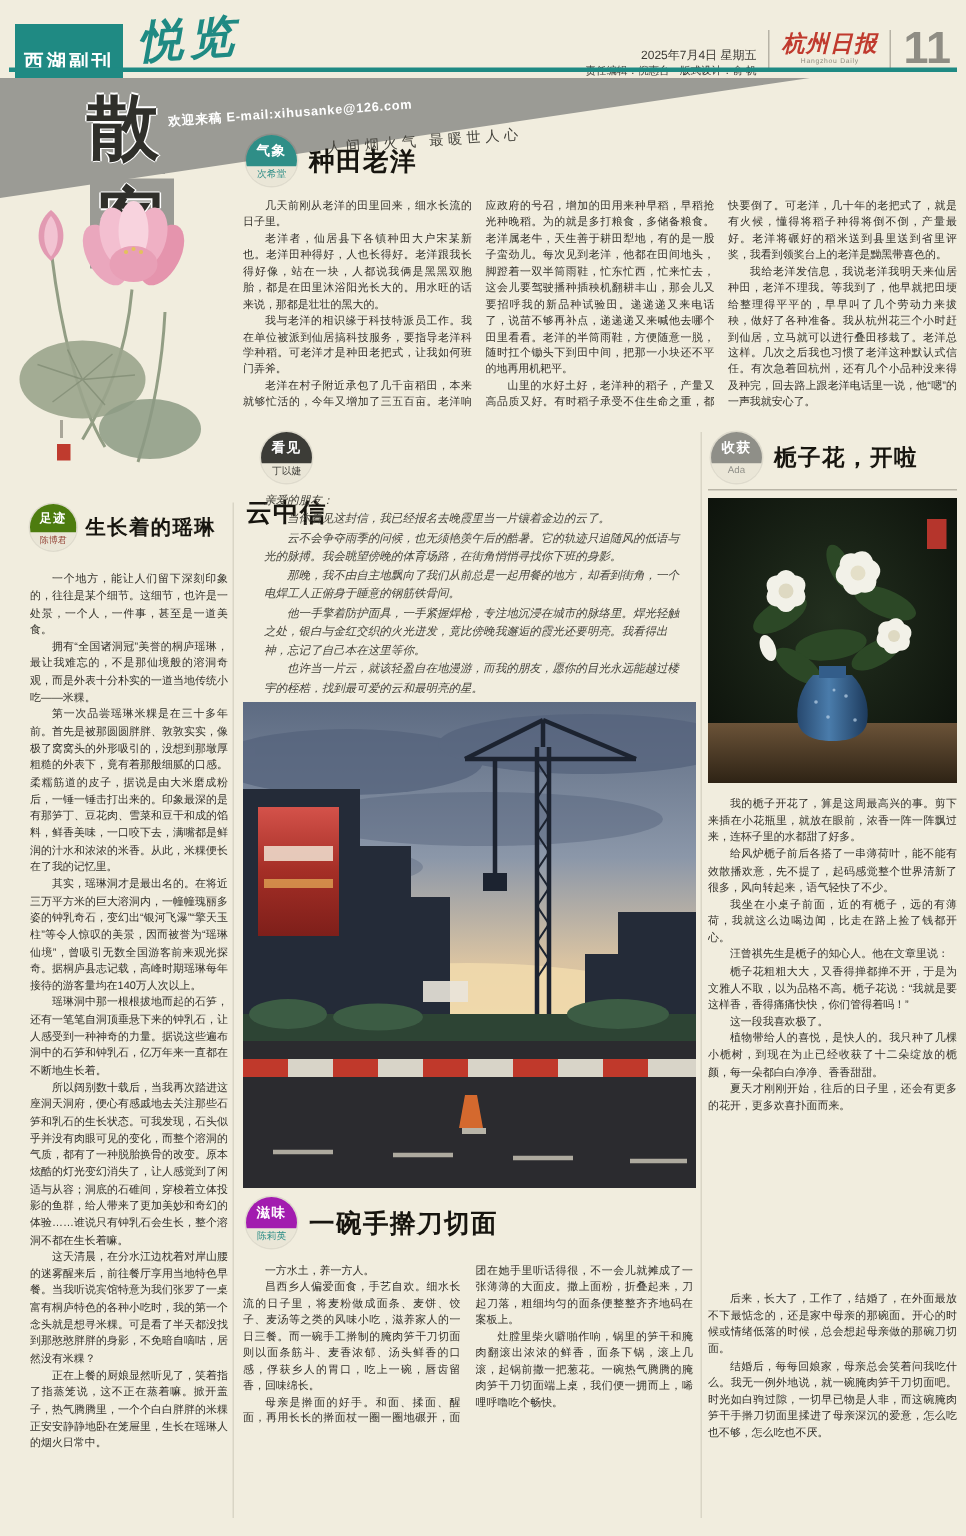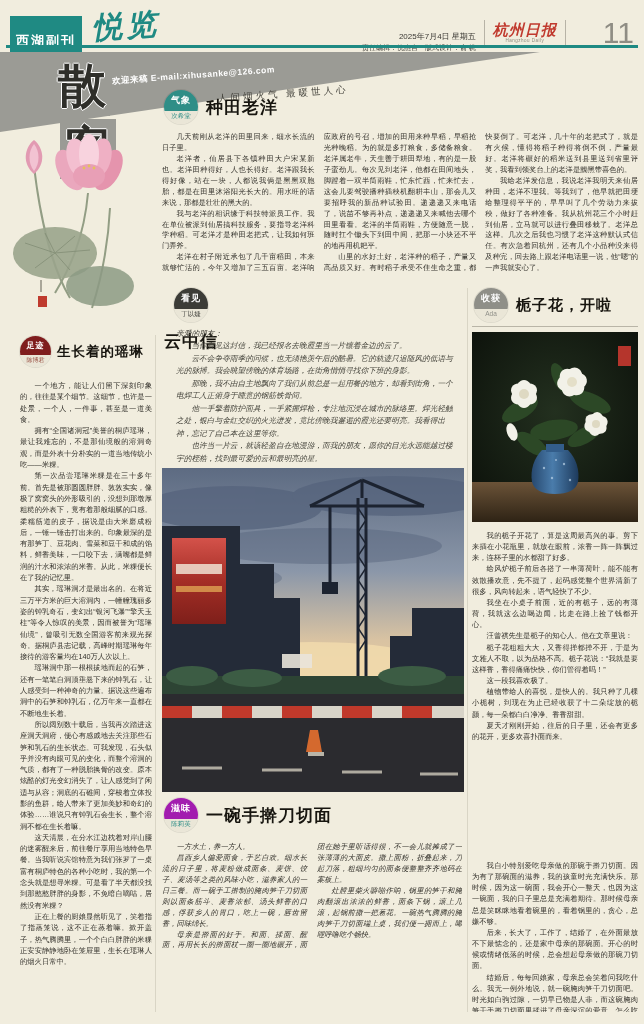--- a/index.html
+++ b/index.html
@@ -13,21 +13,21 @@
                 font-family:"Liberation Serif",serif;font-style:italic;transform:rotate(-4deg);letter-spacing:4px;}
   .hdr-rule{position:absolute;left:6px;top:45px;width:632px;height:3px;background:#1f8a83;}
   .hdr-right{position:absolute;right:10px;top:12px;display:flex;align-items:center;gap:8px;}
   .date-block{text-align:right;line-height:1.5;}
   .date-line{font-size:8px;font-weight:normal;color:#3a3833;margin-top:19px;}
   .editor-line{font-size:7px;color:#3a3833;}
   .vsep{width:1px;height:26px;background:#b7b3a6;}
   .logo-cn{font-family:"Liberation Serif",serif;font-weight:bold;font-style:italic;
            font-size:15px;color:#c03a2e;letter-spacing:1px;line-height:1;}
   .logo-en{font-size:4.5px;color:#8d897c;text-align:center;letter-spacing:.5px;}
-  .pagenum{font-size:30px;color:#8f8d84;line-height:1;font-weight:400;margin-left:29px;}
+  .pagenum{font-size:30px;color:#8f8d84;line-height:1;font-weight:700;}
   
   .band-svg{position:absolute;left:0;top:0;}
   .mast-char{position:absolute;width:56px;height:60px;background:#9b9b95;color:#2f2f2a;
              font-size:48px;font-weight:900;line-height:60px;text-align:center;
              text-shadow:-1px 0 #fff,1px 0 #fff,0 -1px #fff,0 1px #fff;}
   .mast-email{position:absolute;left:112px;top:70px;color:#fff;font-size:8.5px;font-weight:bold;
               transform:rotate(-4deg);letter-spacing:.5px;}
   .mast-slogan{position:absolute;left:218px;top:88px;color:#45443d;font-size:9.5px;
                transform:rotate(-4deg);letter-spacing:3px;}
   
@@ -38,21 +38,21 @@
              color:#fff;font-size:9px;font-weight:bold;letter-spacing:1px;}
   .badge-bot{height:13px;display:flex;align-items:flex-start;justify-content:center;
              background:#eae6d7;font-size:6.5px;padding-top:1px;}
   .headline{font-weight:bold;color:#17150f;letter-spacing:1px;}
   .h-lg{font-size:17px;} .h-md{font-size:15px;} .h-sm{font-size:13.5px;}
   
   .body-text{position:absolute;font-size:7.3px;line-height:1.5;text-align:justify;
              color:#33312b;overflow:hidden;}
   .body-text p{margin:0;text-indent:2em;}
   .cols3{column-count:3;column-gap:9px;}
-  .cols2{column-count:2;column-gap:10px;font-style:italic;}
+  .cols2{column-count:2;column-gap:10px;}
   .letter{position:absolute;font-family:"Liberation Serif",serif;font-style:italic;
           color:#45443c;font-size:7.7px;line-height:1.62;overflow:hidden;}
   .letter p{margin:0;text-indent:2em;}
   .letter .salut{text-indent:0;font-weight:normal;}
   .rule-h{position:absolute;height:1px;background:#b9b5a7;}
   .rule-v{position:absolute;width:1px;background:#d9d5c5;}
 </style>
 </head>
 <body>
 
@@ -341,28 +341,27 @@
       <p>给风炉栀子前后各搭了一串薄荷叶，能不能有效散播欢意，先不提了，起码感觉整个世界清新了很多，风向转起来，语气轻快了不少。</p>
       <p>我坐在小桌子前面，近的有栀子，远的有薄荷，我就这么边喝边闻，比走在路上捡了钱都开心。</p>
       <p>汪曾祺先生是栀子的知心人。他在文章里说：</p>
       <p>栀子花粗粗大大，又香得掸都掸不开，于是为文雅人不取，以为品格不高。栀子花说：“我就是要这样香，香得痛痛快快，你们管得着吗！”</p>
       <p>这一段我喜欢极了。</p>
       <p>植物带给人的喜悦，是快人的。我只种了几棵小栀树，到现在为止已经收获了十二朵绽放的栀颜，每一朵都白白净净、香香甜甜。</p>
       <p>夏天才刚刚开始，往后的日子里，还会有更多的花开，更多欢喜扑面而来。</p>
     </div>
 
   <div class="body-text" style="left:472px;top:860px;width:166px;height:152px;line-height:1.53;">
-      <p>我自小特别爱吃母亲做的那碗手擀刀切面。因为有了那碗面的滋养，我的孩童时光充满快乐。那时候，因为这一碗面，我会开心一整天，也因为这一碗面，我的日子里总是充满着期待。那时候母亲总是笑眯眯地看着碗里的，看着锅里的，贪心，总嫌不够。</p>
       <p>后来，长大了，工作了，结婚了，在外面最放不下最惦念的，还是家中母亲的那碗面。开心的时候或情绪低落的时候，总会想起母亲做的那碗刀切面。</p>
       <p>结婚后，每每回娘家，母亲总会笑着问我吃什么。我无一例外地说，就一碗腌肉笋干刀切面吧。时光如白驹过隙，一切早已物是人非，而这碗腌肉笋干手擀刀切面里揉进了母亲深沉的爱意，怎么吃也不够，怎么吃也不厌。</p>
     </div>
 
   <div class="art-head" style="left:20px;top:336px;gap:6px;">
     <div class="badge" style="width:31px;height:31px;">
-      <div class="badge-top" style="height: 19px; font-size: 8px; background: #7f1d1d;">
+      <div class="badge-top" style="height: 19px; font-size: 8px; background: #4d7c0f;">
           <span>足迹</span>
         </div>
       <div class="badge-bot" style="height:12px;font-size:6px;">
           <span style="color: rgb(150, 73, 60);">陈博君</span>
         </div>
     </div>
     <div class="headline h-sm">生长着的瑶琳</div>
   </div>
   <div class="body-text" style="left:20px;top:380px;width:132px;height:632px;line-height:1.55;">
       <p>一个地方，能让人们留下深刻印象的，往往是某个细节。这细节，也许是一处景，一个人，一件事，甚至是一道美食。</p>

